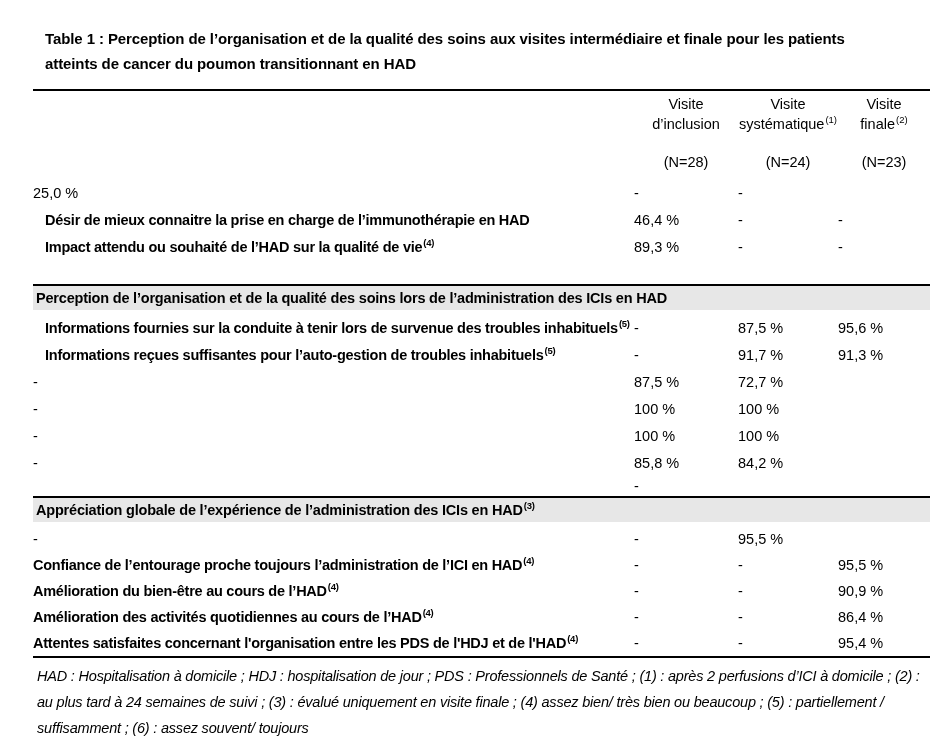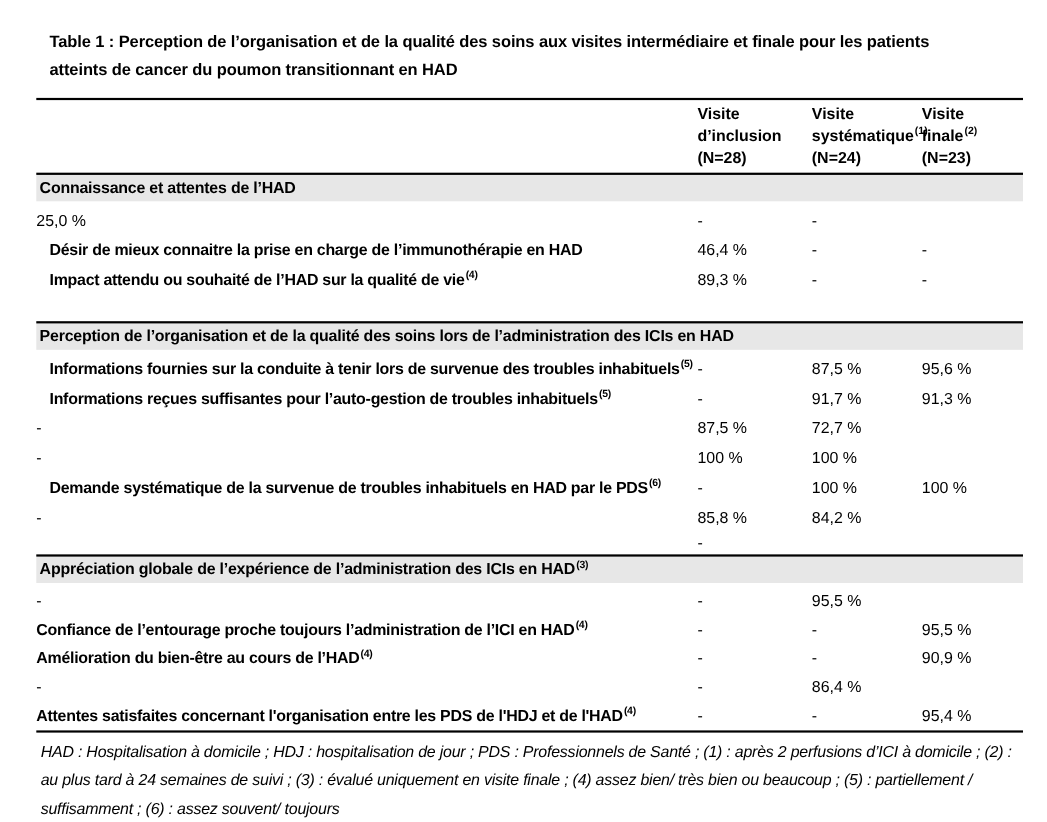--- a/index.html
+++ b/index.html
@@ -25,23 +25,23 @@
   .table {
     margin-top: 13px;
     width: 897px;
     border-top: 2px solid #000;
   }
   .grid-row {
     display: grid;
     grid-template-columns: 601px 104px 100px 92px;
   }
   .thead { padding: 3px 0; }
-  .col-head { text-align: left; font-weight: bold; font-size: 14.5px; }
+  .col-head { text-align: center; font-weight: normal; font-size: 14.5px; }
   .ch-line { line-height: 20px; }
-  .ch-n { line-height: 20px; margin-top: 0; }
+  .ch-n { line-height: 20px; margin-top: 18px; }
   .sec-head {
     border-top: 2px solid #000;
     background: #e7e7e7;
     font-weight: bold;
     font-size: 14.5px;
     line-height: 24px;
     padding-left: 3px;
     letter-spacing: -0.2px;
   }
   .rows { padding-top: 4px; }
@@ -95,21 +95,20 @@
         <div class="ch-n">(N=24)</div>
       </div>
       <div class="col-head">
         <div class="ch-line"><span>Visite</span></div>
         <div class="ch-line"><span>finale</span><sup>(2)</sup></div>
         <div class="ch-n">(N=23)</div>
       </div>
     </div>
 
     <div class="section sec1">
-      <div class="sec-head"><span>Connaissance et attentes de l’HAD</span><sup></sup></div>
       <div class="rows">
         <div class="grid-row row indent">
           <div class="val">25,0 %</div>
           <div class="val">-</div>
           <div class="val">-</div>
         </div>
         <div class="grid-row row indent">
           <div class="lbl"><span>Désir de mieux connaitre la prise en charge de l’immunothérapie en HAD</span><sup></sup></div>
           <div class="val">46,4 %</div>
           <div class="val">-</div>
@@ -143,21 +142,20 @@
           <div class="val">-</div>
           <div class="val">87,5 %</div>
           <div class="val">72,7 %</div>
         </div>
         <div class="grid-row row indent">
           <div class="val">-</div>
           <div class="val">100 %</div>
           <div class="val">100 %</div>
         </div>
         <div class="grid-row row indent">
-          <div class="lbl"><span>Demande systématique de la survenue de troubles inhabituels en HAD par le PDS</span><sup>(6)</sup></div>
           <div class="val">-</div>
           <div class="val">100 %</div>
           <div class="val">100 %</div>
         </div>
         <div class="grid-row row indent">
           <div class="val">-</div>
           <div class="val">85,8 %</div>
           <div class="val">84,2 %</div>
         </div>
         <div class="grid-row row indent dash-row">
@@ -183,20 +181,21 @@
           <div class="val">-</div>
           <div class="val">95,5 %</div>
         </div>
         <div class="grid-row row">
           <div class="lbl"><span>Amélioration du bien-être au cours de l’HAD</span><sup>(4)</sup></div>
           <div class="val">-</div>
           <div class="val">-</div>
           <div class="val">90,9 %</div>
         </div>
         <div class="grid-row row">
+          <div class="lbl"><span>Amélioration des activités quotidiennes au cours de l’HAD</span><sup>(4)</sup></div>
           <div class="val">-</div>
           <div class="val">-</div>
           <div class="val">86,4 %</div>
         </div>
         <div class="grid-row row">
           <div class="lbl"><span>Attentes satisfaites concernant l'organisation entre les PDS de l'HDJ et de l'HAD</span><sup>(4)</sup></div>
           <div class="val">-</div>
           <div class="val">-</div>
           <div class="val">95,4 %</div>
         </div>

